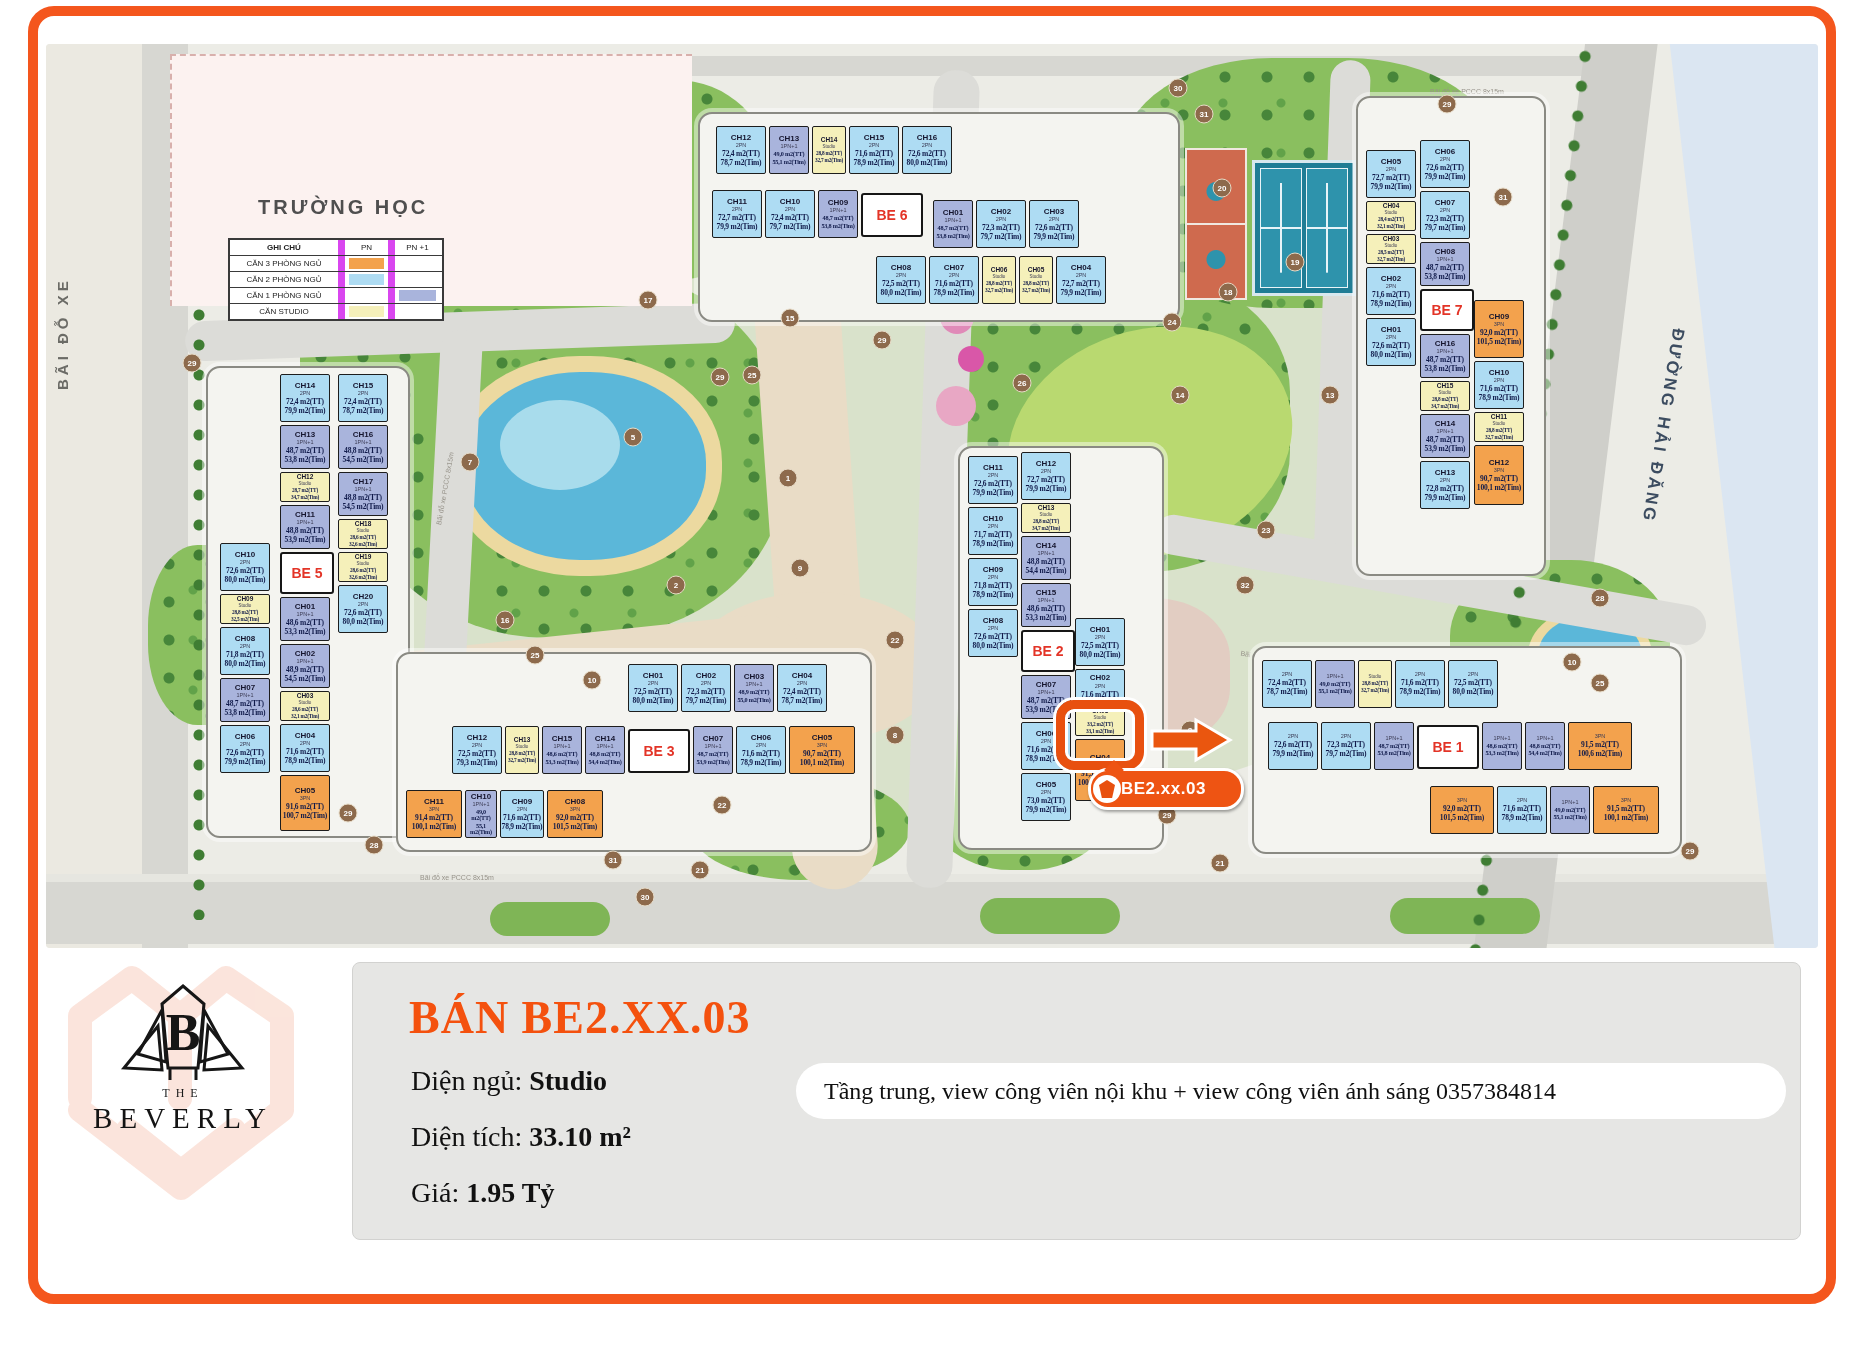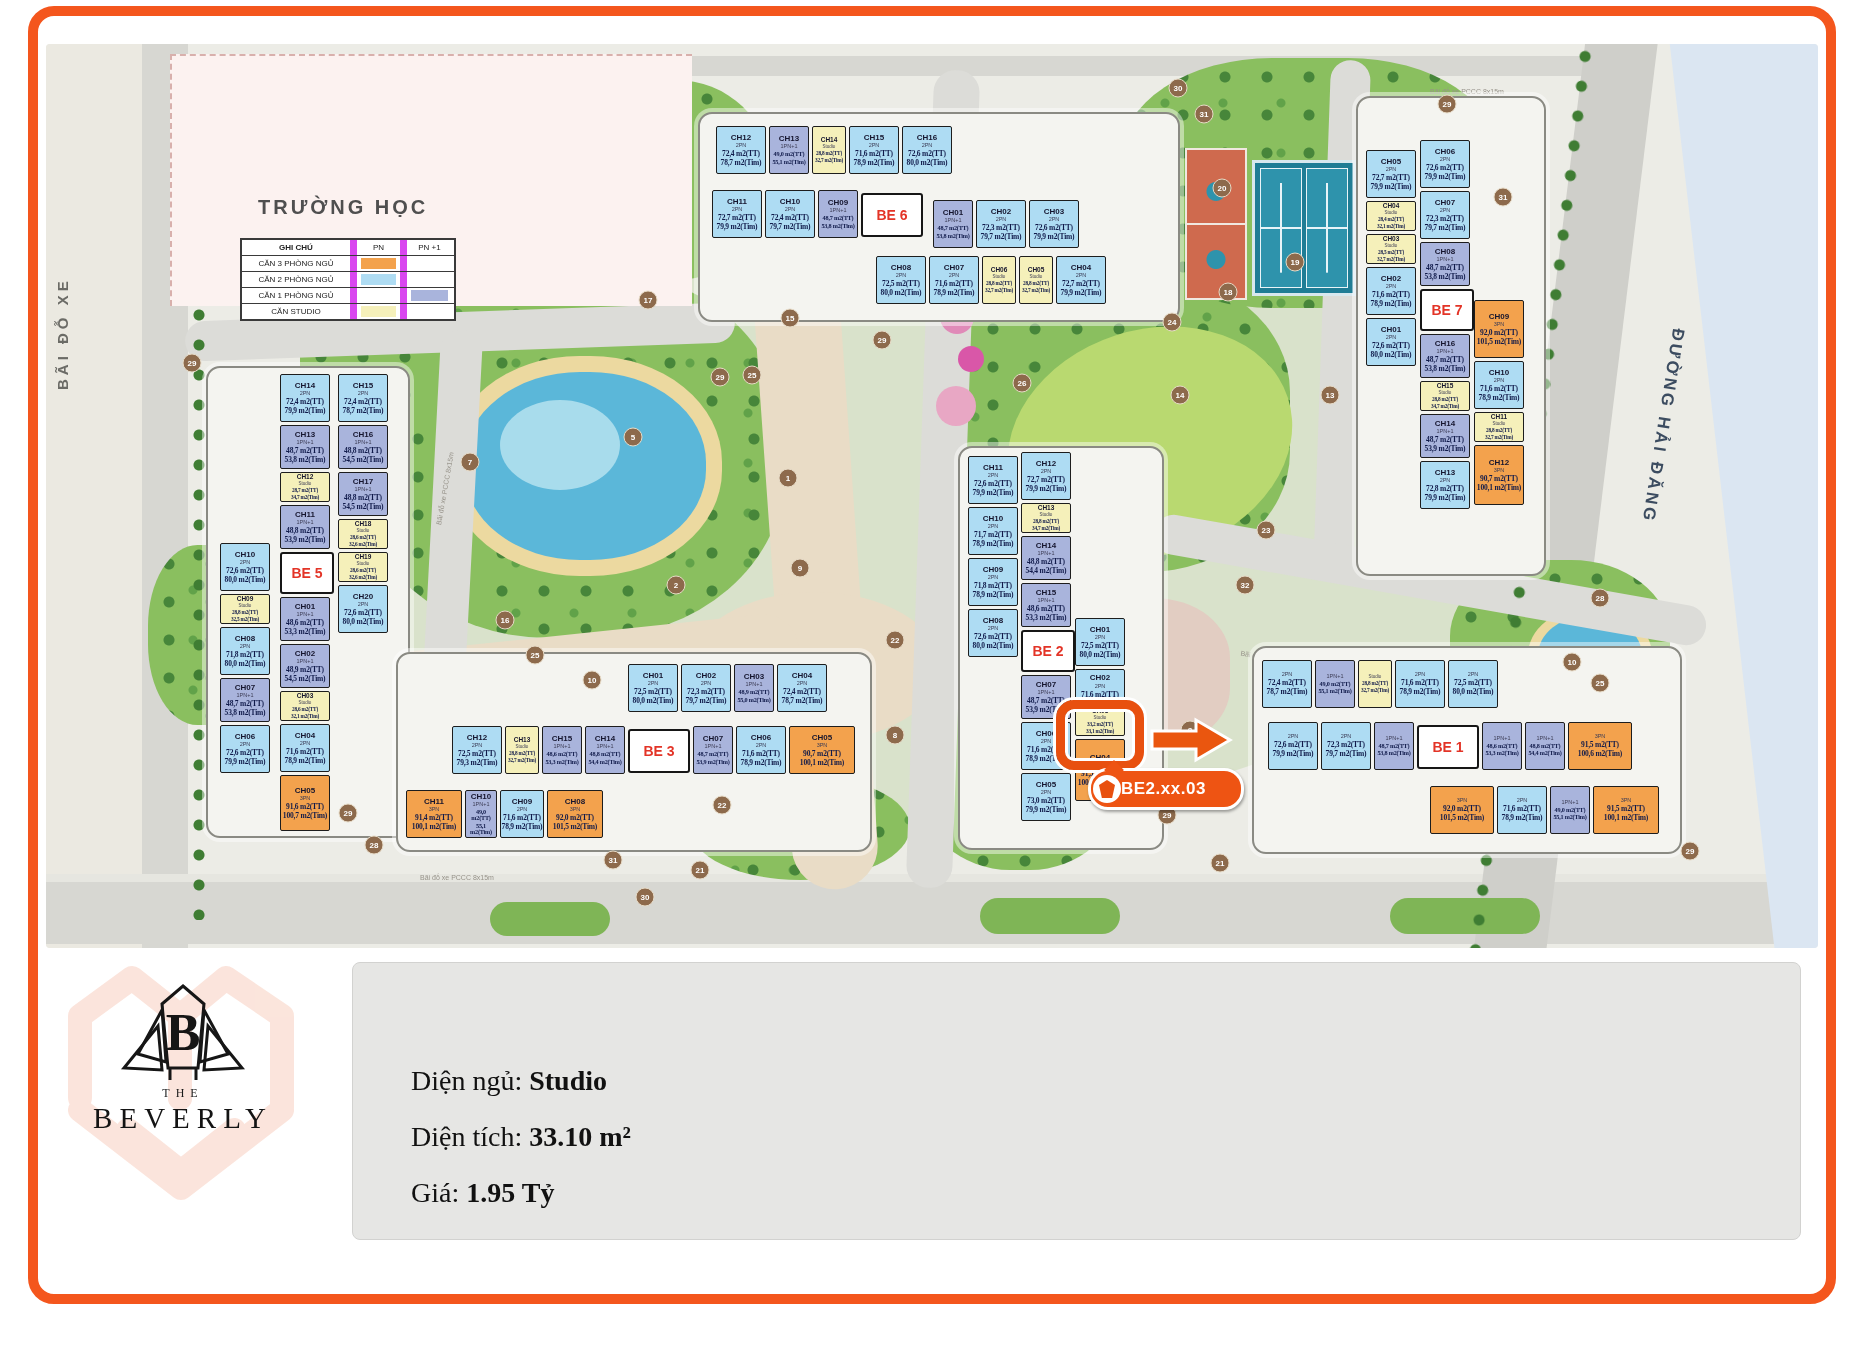--- a/index.html
+++ b/index.html
@@ -31,21 +31,21 @@
   .school-label{position:absolute;left:258px;top:196px;font-size:20px;font-weight:bold;color:#4f4f4f;
                 letter-spacing:3px;z-index:3;}
   .parking-label{position:absolute;left:54px;top:390px;width:170px;transform:rotate(-90deg);
                  transform-origin:left top;font-size:15px;font-weight:bold;color:#6b6b66;
                  letter-spacing:4px;z-index:3;white-space:nowrap;}
   .street-label{position:absolute;left:1688px;top:330px;transform:rotate(99deg);transform-origin:left top;
                 font-size:17px;font-weight:bold;color:#3c4c60;letter-spacing:3px;z-index:3;white-space:nowrap;}
   .pccc{position:absolute;font-size:7px;color:#97938a;z-index:3;white-space:nowrap;}
 
   
-  .legend{position:absolute;left:240px;top:238px;width:212px;background:#fff;border:2px solid #3a3a3a;
+  .legend{position:absolute;left:228px;top:238px;width:212px;background:#fff;border:2px solid #3a3a3a;
           font-size:8px;color:#222;z-index:4;}
   .lg-row{display:grid;grid-template-columns:108px 50px 52px;border-top:1px solid #3a3a3a;}
   .lg-row:first-child{border-top:none;}
   .lg-cell{border-left:7px solid #d946ef;height:15px;display:flex;align-items:center;justify-content:center;
            text-align:center;overflow:hidden;}
   .lg-cell:first-child{border-left:none;}
   .lg-sw{width:82%;height:68%;}
 
   
   .bball{position:absolute;left:1185px;top:148px;width:58px;height:148px;background:#cf6a4e;
@@ -912,32 +912,34 @@
       </div>
       <div class="callout">
         <div class="badge"></div>
         <div class="callout-text">BE2.xx.03</div>
       </div>
 
     </div>
   </div>
 
   <div class="panel">
+    <div class="panel-title">BÁN BE2.XX.03</div>
     <div class="panel-row" style="top:102px;">
       <span>Diện ngủ:</span>
       <b>Studio</b>
     </div>
     <div class="panel-row" style="top:158px;">
       <span>Diện tích:</span>
       <b>33.10 m²</b>
     </div>
     <div class="panel-row" style="top:214px;">
       <span>Giá:</span>
       <b>1.95 Tỷ</b>
     </div>
+    <div class="note">Tầng trung, view công viên nội khu + view công viên ánh sáng 0357384814</div>
   </div>
 
   <div class="logo">
     <svg width="250" height="262" viewBox="0 0 250 262">
       <g stroke="#f8cfc0" stroke-width="24" fill="none" opacity="0.55" stroke-linecap="round" stroke-linejoin="round">
         <path d="M22,140 V58 L74,20 122,58 V140"></path>
         <path d="M122,140 V58 L168,20 224,58 V150"></path>
         <path d="M22,152 L123,230 224,152"></path>
         <path d="M70,172 L123,214 176,172"></path>
       </g>

